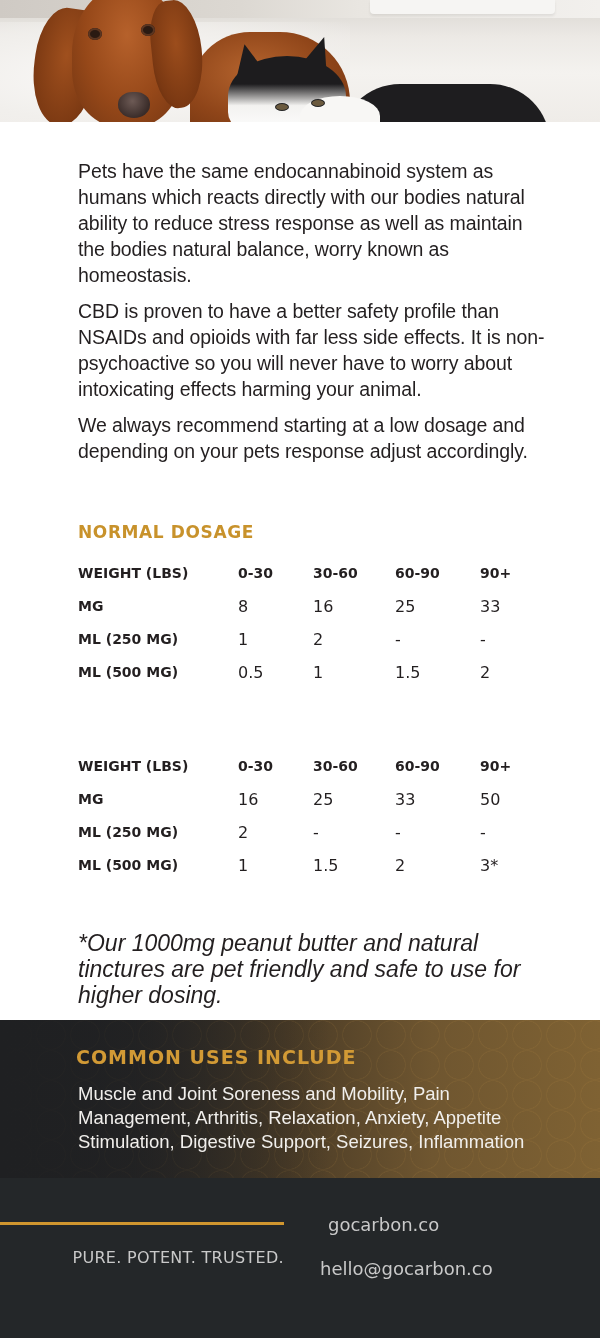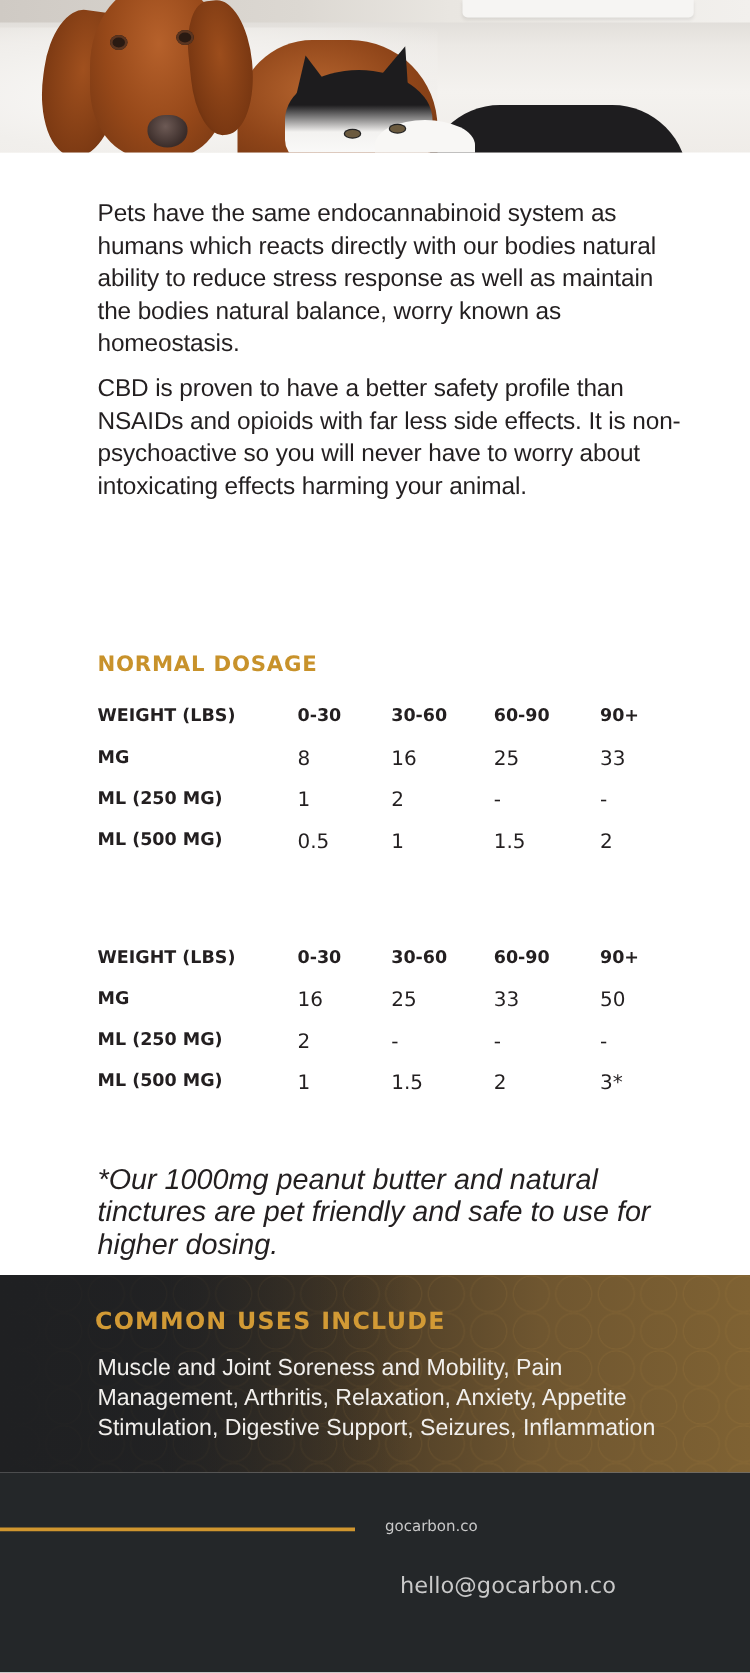--- a/index.html
+++ b/index.html
@@ -58,21 +58,21 @@
       radial-gradient(circle at 50% 50%, rgba(0,0,0,0) 60%, rgba(200,150,70,0.35) 62%, rgba(0,0,0,0) 68%);
     background-size: 34px 30px; }
   .uses .fade { position: absolute; inset: 0; background: linear-gradient(90deg, rgba(31,32,34,1) 0%, rgba(31,32,34,0.6) 25%, rgba(31,32,34,0) 55%); }
   .uses h2 { position: absolute; left: 76px; top: 26px; font-family: "DejaVu Sans", sans-serif; font-weight: bold; font-size: 19px; color: #d29a35; letter-spacing: 1px; }
   .uses p { position: absolute; left: 78px; top: 62px; width: 470px; font-size: 18.5px; line-height: 24px; color: #f1efec; }
 
   
   .footer { position: absolute; left: 0; top: 1178px; width: 600px; height: 160px; background: #242729; }
   .footer .rule { position: absolute; left: 0; top: 44px; width: 284px; height: 3px; background: #d0962f; }
   .footer .tagline { position: absolute; left: 0; top: 70px; width: 284px; text-align: right; font-family: "DejaVu Sans", sans-serif; font-size: 16px; color: #c9c9c9; letter-spacing: 0.3px; }
-  .footer .site { position: absolute; left: 308px; top: 36px; font-family: "DejaVu Sans", sans-serif; font-size: 12px; color: #c9c9c9; }
+  .footer .site { position: absolute; left: 328px; top: 36px; font-family: "DejaVu Sans", sans-serif; font-size: 18px; color: #c9c9c9; }
   .footer .email { position: absolute; left: 320px; top: 80px; font-family: "DejaVu Sans", sans-serif; font-size: 18px; color: #c9c9c9; }
 </style>
 </head>
 <body>
 
 <div class="hero">
   <div class="wall-top"></div>
   <div class="sofa"></div>
   <div class="rug"></div>
   <div class="dog-body"></div>
@@ -87,20 +87,21 @@
   <div class="cat-ear-r"></div>
   <div class="cat-head"></div>
   <div class="cat-chest"></div>
   <div class="cat-eye" style="left:276px;top:104px;"></div>
   <div class="cat-eye" style="left:312px;top:100px;"></div>
 </div>
 
 <div class="intro">
   <p>Pets have the same endocannabinoid system as humans which reacts directly with our bodies natural ability to reduce stress response as well as maintain the bodies natural balance, worry known as homeostasis.</p>
   <p>CBD is proven to have a better safety profile than NSAIDs and opioids with far less side effects. It is non-psychoactive so you will never have to worry about intoxicating effects harming your animal.</p>
+  <p>We always recommend starting at a low dosage and depending on your pets response adjust accordingly.</p>
 </div>
 
 <div class="dosage" style="top:517px;">
   <h2>NORMAL DOSAGE</h2>
   <div class="row head" style="margin-top:10px;">
     <span class="cell c0">WEIGHT (LBS)</span>
     <span class="cell c1">0-30</span>
     <span class="cell c2">30-60</span>
     <span class="cell c3">60-90</span>
     <span class="cell c4">90+</span>
@@ -163,15 +164,16 @@
 
 <div class="uses">
   <div class="hex"></div>
   <div class="fade"></div>
   <h2>COMMON USES INCLUDE</h2>
   <p>Muscle and Joint Soreness and Mobility, Pain Management, Arthritis, Relaxation, Anxiety, Appetite Stimulation, Digestive Support, Seizures, Inflammation</p>
 </div>
 
 <div class="footer">
   <div class="rule"></div>
+  <div class="tagline">PURE. POTENT. TRUSTED.</div>
   <div class="site">gocarbon.co</div>
   <div class="email">hello@gocarbon.co</div>
 </div>
 
 </body></html>

